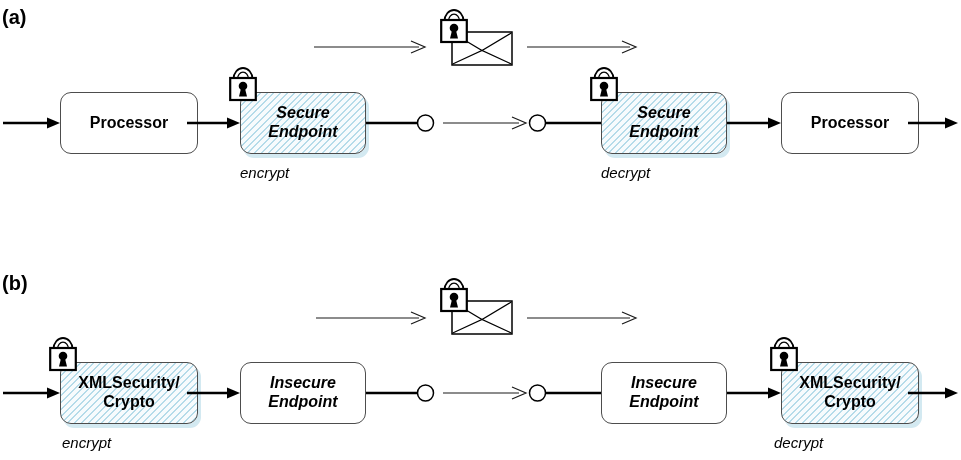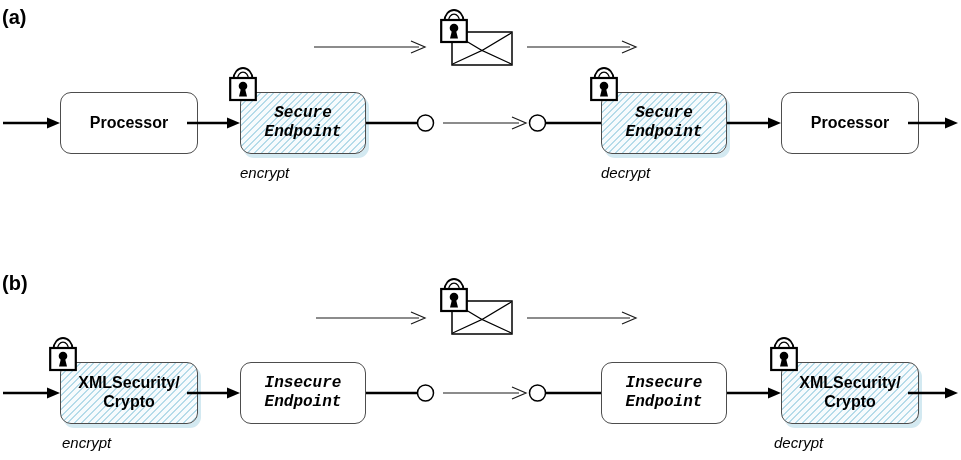--- a/index.html
+++ b/index.html
@@ -36,21 +36,21 @@
     color: #000;
   }
   .node.hatched {
     background: repeating-linear-gradient(
       135deg,
       #f7fbfd 0px, #f7fbfd 3.4px,
       #b5dbe9 3.4px, #b5dbe9 4.8px
     );
     box-shadow: 3px 4px 0 0 #d3e9f1;
   }
-  .node.italic { font-style: italic; font-family: Liberation Mono, monospace; }
+  .node.italic { font-style: italic; }
   .caption {
     position: absolute;
     font-size: 15px;
     font-style: italic;
     color: #000;
     text-align: center;
   }
   svg.overlay {
     position: absolute;
     left: 0; top: 0;

